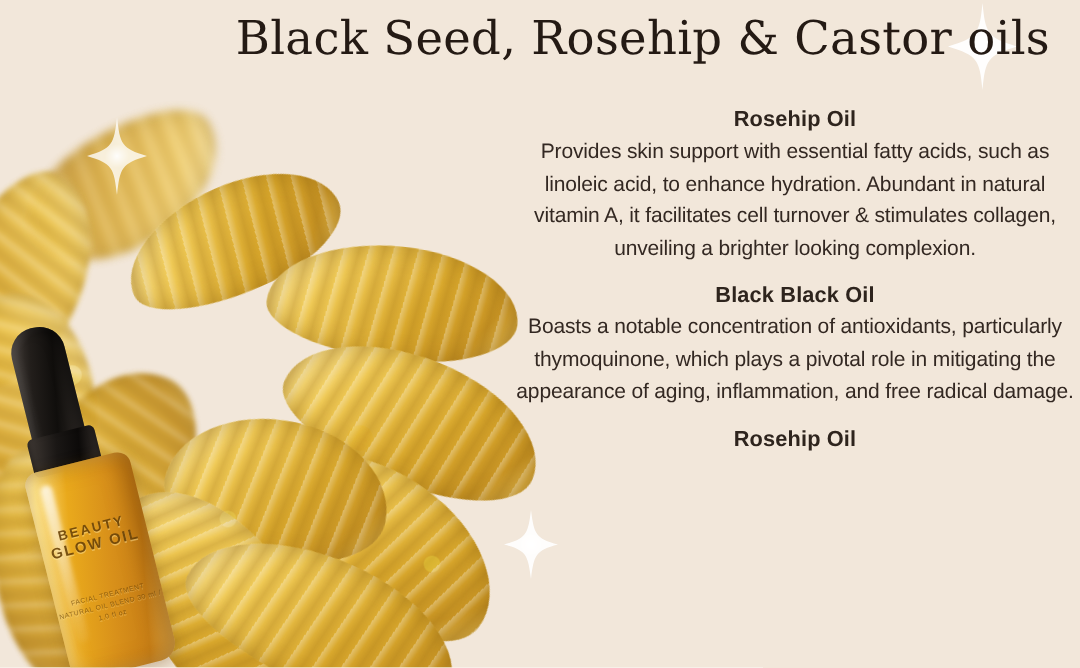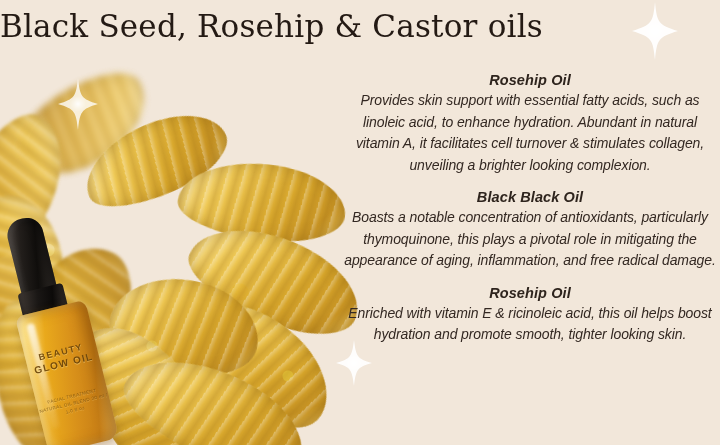--- a/index.html
+++ b/index.html
@@ -19,21 +19,21 @@
     background: #F2E7DA;
     overflow: hidden;
   }
 
   
   #page-title {
     position: absolute;
     top: 8px;
     left: 0;
     width: 700px;
-    text-align: left;
+    text-align: right;
     font-family: "DejaVu Serif", "Liberation Serif", serif;
     font-size: 31px;
     font-weight: 400;
     letter-spacing: 0.2px;
     color: #241A14;
     white-space: nowrap;
     z-index: 40;
   }
 
   
@@ -172,21 +172,20 @@
   #label-product { font-size: 10px; letter-spacing: 1.2px; font-weight: 700; margin-top: 1px; }
   #label-sub { font-size: 4.5px; letter-spacing: 0.4px; margin-top: 26px; opacity: 0.75; line-height: 1.5; }
 
   
   #content {
     position: absolute;
     left: 340px;
     top: 72px;
     width: 380px;
     z-index: 30;
-    font-style: italic;
   }
   .oil-block { margin-bottom: 13px; }
   .oil-heading {
     text-align: center;
     font-size: 14.5px;
     font-weight: 700;
     color: #2E241D;
     letter-spacing: 0.1px;
     margin: 0 0 2px 0;
   }
@@ -276,22 +275,21 @@
 
   <div id="content">
 
     <div class="oil-block">
       <div class="oil-heading">Rosehip Oil</div>
       <p class="oil-body">Provides skin support with essential fatty acids, such as linoleic acid, to enhance hydration. Abundant in natural vitamin A, it facilitates cell turnover &amp; stimulates collagen, unveiling a brighter looking complexion.</p>
     </div>
 
     <div class="oil-block">
       <div class="oil-heading">Black Black Oil</div>
-      <p class="oil-body">Boasts a notable concentration of antioxidants, particularly thymoquinone, this plays a pivotal role in mitigating the appearance of aging, inflammation, and free radical damage.</p>
+      <p class="oil-body">Boasts a notable concentration of antioxidants, particularly thymoquinone, which plays a pivotal role in mitigating the appearance of aging, inflammation, and free radical damage.</p>
     </div>
 
     <div class="oil-block">
       <div class="oil-heading">Rosehip Oil</div>
-      <p class="oil-body">Enriched with vitamin E &amp; ricinoleic acid, this oil helps boost hydration and promote smooth, tighter looking skin.</p>
     </div>
 
   </div>
 </div>
 
 </body></html>

